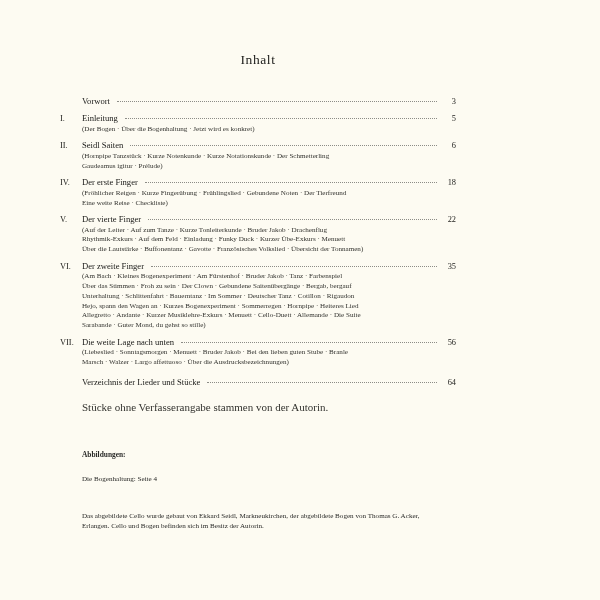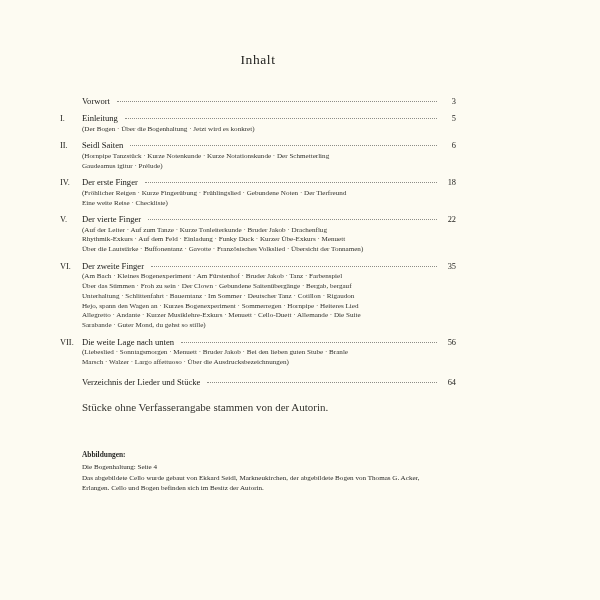--- a/index.html
+++ b/index.html
@@ -90,23 +90,24 @@
   .figures {
     margin-top: 34px;
     margin-left: 22px;
     font-size: 7.1px;
     line-height: 1.5;
     color: #2a2a28;
   }
   .figures .heading {
     font-weight: bold;
     font-size: 7.4px;
-    margin-bottom: 2px;
+    margin-bottom: 14px;
   }
   .colophon {
+    margin-top: 26px;
     margin-left: 22px;
     font-size: 7.1px;
     line-height: 1.45;
     color: #2a2a28;
     padding-right: 24px;
   }
   .spacer-sm { height: 3px; }
 </style>
 </head>
 <body>

